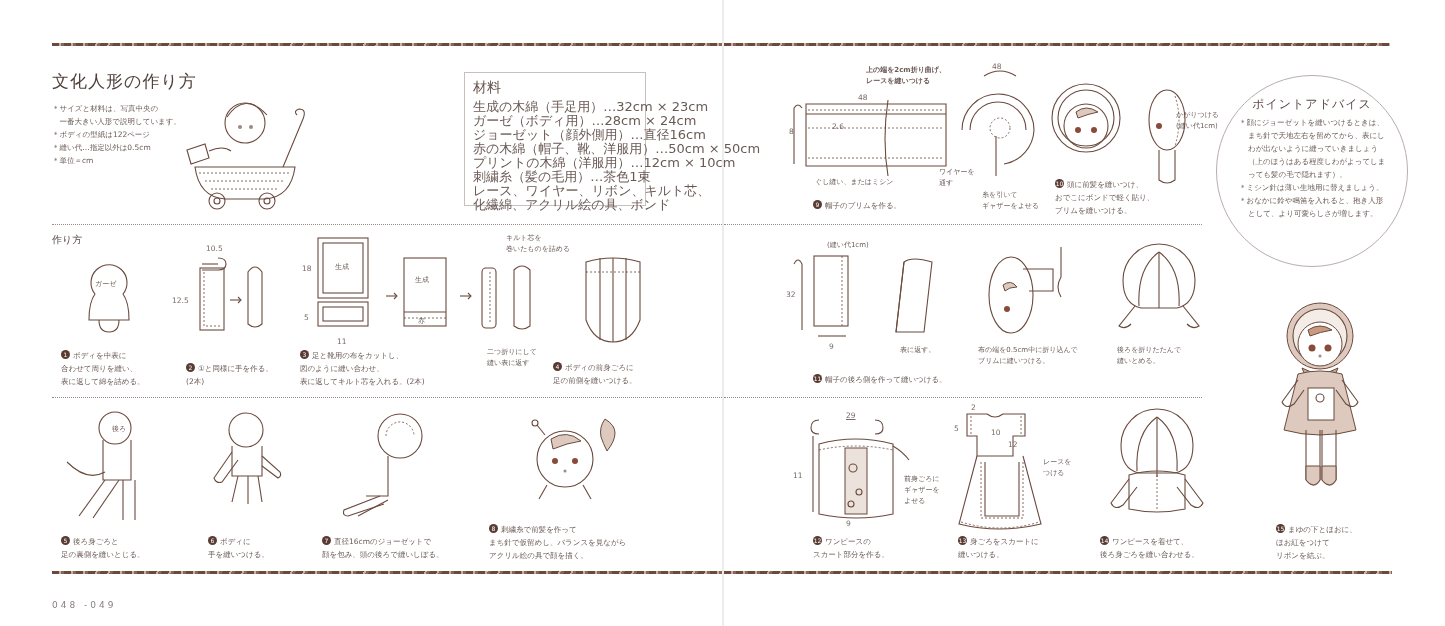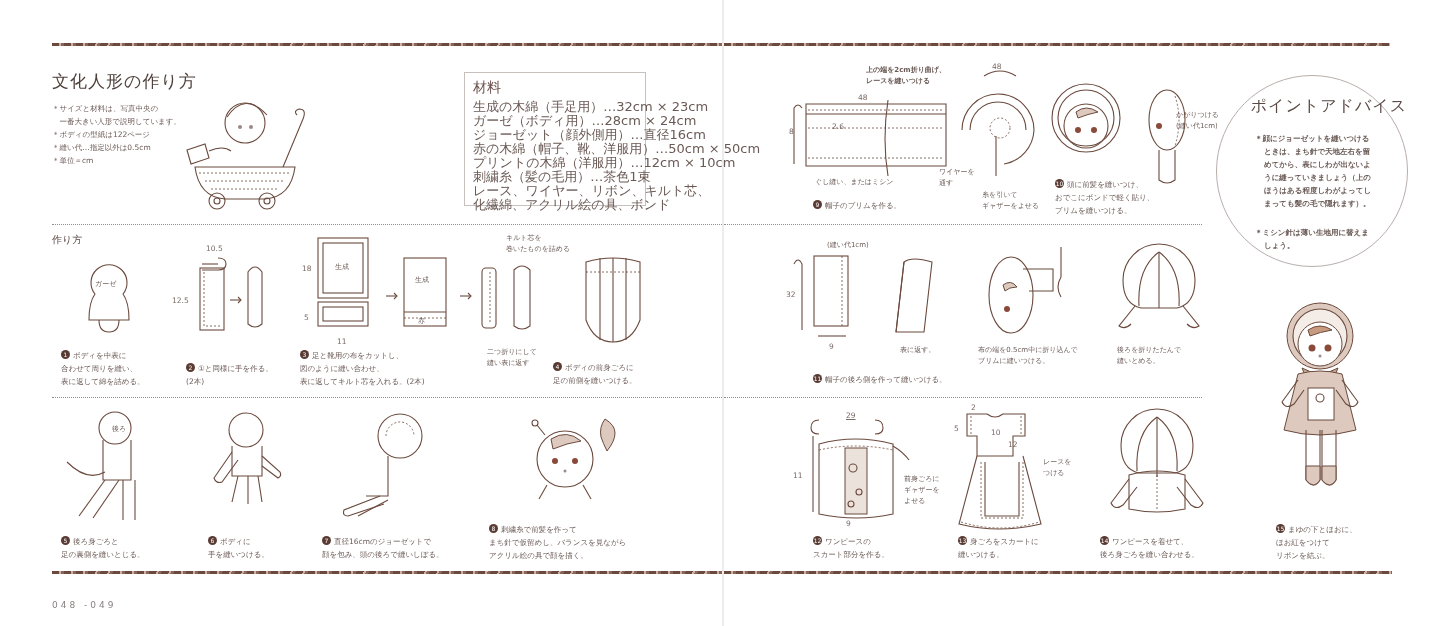--- a/index.html
+++ b/index.html
@@ -11,23 +11,23 @@
   .h1{font-size:17px;color:#4e403b;letter-spacing:1px;}
   .note{font-size:7.5px;line-height:13px;color:#6a5a55;white-space:pre;}
   .mat-box{position:absolute;left:464px;top:72px;width:182px;height:134px;border:1px solid #c8c0bd;padding:6px 8px;box-sizing:border-box;}
   .mat-title{font-size:14px;color:#6a5450;margin-bottom:3px;}
   .mat-item{font-size:13px;line-height:14px;color:#6a5a55;white-space:nowrap;}
   .cap{font-size:7.5px;line-height:13px;color:#6a5a55;white-space:pre;}
   .num{display:inline-block;width:9px;height:9px;border-radius:50%;background:#5a3b33;color:#fff;font-size:6px;line-height:9px;text-align:center;vertical-align:1px;margin-right:3px;}
   .lbl{font-size:7px;color:#6a5a55;white-space:pre;line-height:11px;}
   .dim{font-size:7.5px;color:#7a6a65;}
   .advice{position:absolute;left:1216px;top:75px;width:190px;height:190px;border:1px solid #b8aeab;border-radius:50%;}
-  .advice-title{position:absolute;left:0;right:0;top:20px;text-align:right;font-size:16px;color:#5a4a45;letter-spacing:1px;}
+  .advice-title{position:absolute;left:0;right:0;top:20px;text-align:center;font-size:12px;color:#5a4a45;letter-spacing:1px;}
   .advice-body{position:absolute;left:22px;top:40px;width:150px;font-size:7.5px;line-height:13px;color:#6a5a55;}
-  .advice-body p{margin:16px;padding-left:9px;text-indent:-9px;font-weight:bold;}
+  .advice-body p{margin:0;padding-left:9px;text-indent:-9px;}
   .pageno{position:absolute;left:52px;top:600px;font-size:9px;color:#8a8080;letter-spacing:3px;}
   svg{position:absolute;overflow:visible;}
   svg .s{fill:none;stroke:#6b4a3e;stroke-width:1.1;}
   svg .d{fill:none;stroke:#6b4a3e;stroke-width:0.8;stroke-dasharray:2 2;}
   svg .f{fill:#ddc9bd;stroke:#6b4a3e;stroke-width:1;}
   svg .t{fill:#9a8a85;stroke:none;}
 </style>
 </head>
 <body>
 
@@ -249,20 +249,21 @@
   <path class="d" d="M30 16 q8 24 0 50"></path>
   <circle class="t" cx="14" cy="46" r="3" style="fill:#8a4a3a"></circle>
   <path class="s" d="M14 70 v30 q8 6 16 0 v-30"></path>
 </svg>
 
 <div class="advice">
   <div class="advice-title">ポイントアドバイス</div>
   <div class="advice-body">
     <p>＊顔にジョーゼットを縫いつけるときは、まち針で天地左右を留めてから、表にしわが出ないように縫っていきましょう（上のほうはある程度しわがよってしまっても髪の毛で隠れます）。</p>
     <p>＊ミシン針は薄い生地用に替えましょう。</p>
+    <p>＊おなかに鈴や鳴笛を入れると、抱き人形として、より可愛らしさが増します。</p>
   </div>
 </div>
 
 <div class="dotsep" style="left:724px;top:224px;width:478px;"></div>
 
 <div class="abs lbl" style="left:827px;top:240px;">(縫い代1cm)</div>
 <div class="abs dim" style="left:786px;top:290px;">32</div>
 <svg style="left:792px;top:252px;" width="60" height="90">
   <path class="s" d="M2 12 q4 -8 8 0 v66"></path>
   <rect class="s" x="22" y="4" width="34" height="70"></rect>

